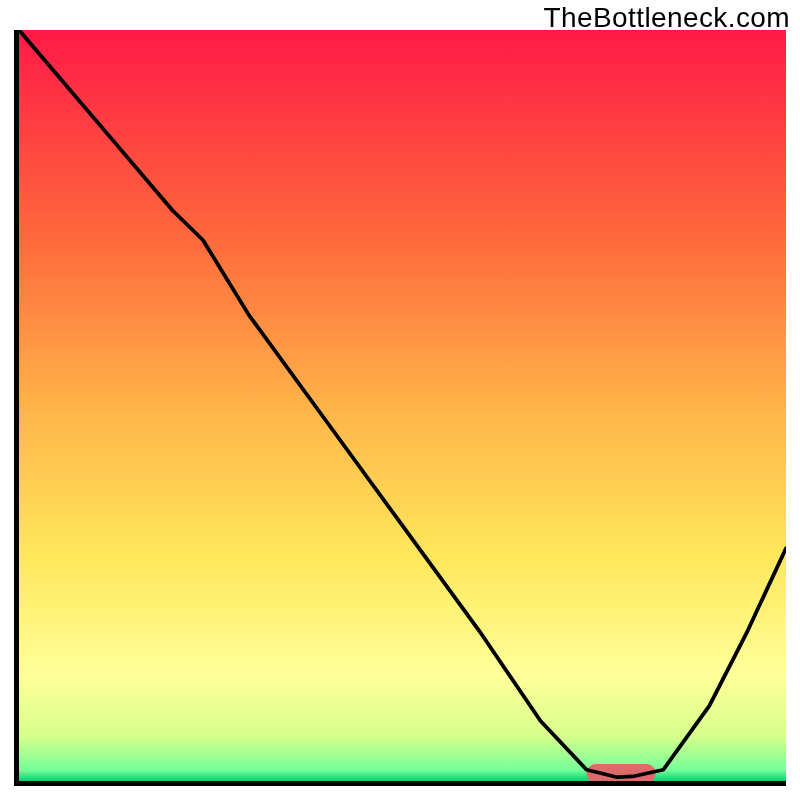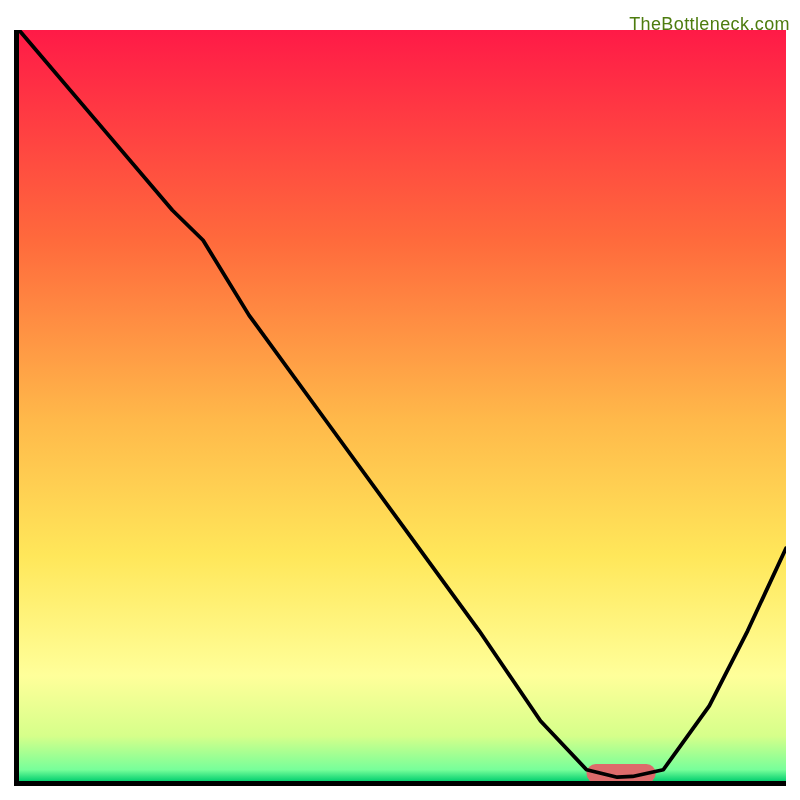--- a/index.html
+++ b/index.html
@@ -11,24 +11,24 @@
     font-family: Arial, Helvetica, sans-serif;
   }
   .stage {
     position: relative;
     width: 800px;
     height: 800px;
     overflow: hidden;
   }
   .watermark {
     position: absolute;
-    top: 14px;
+    top: 2px;
     right: 10px;
-    color: #4d7c0f;
-    font-size: 18px;
+    color: #000000;
+    font-size: 28px;
     font-weight: 500;
     letter-spacing: 0.4px;
     z-index: 10;
   }
   .plot-frame {
     position: absolute;
     left: 14px;
     top: 30px;
     width: 772px;
     height: 756px;

